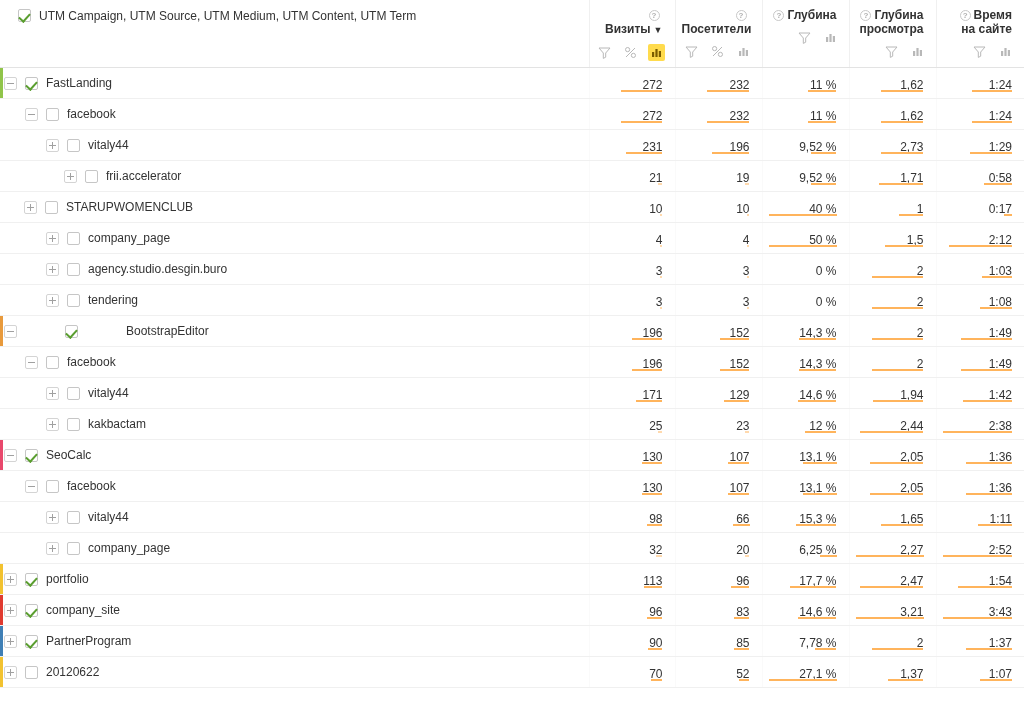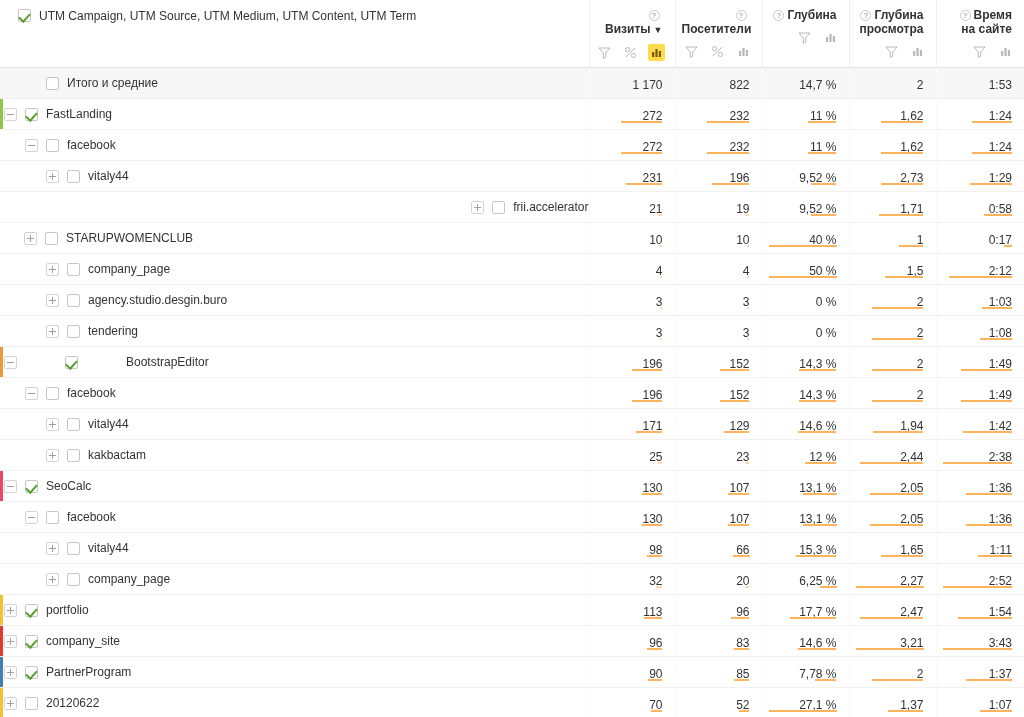--- a/index.html
+++ b/index.html
@@ -271,44 +271,20 @@
                 <rect x="2" y="6" width="2.2" height="5" fill="#b8b8b8"></rect>
                 <rect x="5.4" y="3" width="2.2" height="8" fill="#b8b8b8"></rect>
                 <rect x="8.8" y="5" width="2.2" height="6" fill="#b8b8b8"></rect>
               </svg>
             </span>
         </div>
       </th>
     </tr>
   </thead>
   <tbody id="tbody">
-      <tr class="row total">
-        <td class="dim">
-          <div class="dim-inner" style="padding-left: 25px;">
-            <span class="tog-space"></span>
-            <span class="chk" style="margin-left: 8px;"></span>
-            <span class="label">Итого и средние</span>
-          </div>
-        </td>
-        <td class="metric">
-          <div class="metric-val">1 170</div>
-        </td>
-        <td class="metric">
-          <div class="metric-val">822</div>
-        </td>
-        <td class="metric">
-          <div class="metric-val">14,7 %</div>
-        </td>
-        <td class="metric">
-          <div class="metric-val">2</div>
-        </td>
-        <td class="metric">
-          <div class="metric-val">1:53</div>
-        </td>
-      </tr>
       <tr class="row">
         <td class="dim">
           <div class="colorbar" style="background: rgb(144, 196, 74);"></div>
           <div class="dim-inner" style="padding-left: 4px;">
             <span class="toggler"></span>
             <span class="chk checked" style="margin-left: 8px;"></span>
             <span class="label">FastLanding</span>
           </div>
         </td>
         <td class="metric">
@@ -415,21 +391,21 @@
         </td>
         <td class="metric">
           <div class="metric-val">1:29</div>
           <div class="bar-wrap">
             <div class="bar" style="width: 60%; margin-left: 40%;"></div>
           </div>
         </td>
       </tr>
       <tr class="row">
         <td class="dim">
-          <div class="dim-inner" style="padding-left: 64px; justify-content: flex-end;">
+          <div class="dim-inner" style="padding-left: 64px;">
             <span class="toggler plus"></span>
             <span class="chk" style="margin-left: 8px;"></span>
             <span class="label">frii.accelerator</span>
           </div>
         </td>
         <td class="metric">
           <div class="metric-val">21</div>
           <div class="bar-wrap">
             <div class="bar pale" style="width: 6%; margin-left: 94%;"></div>
           </div>

